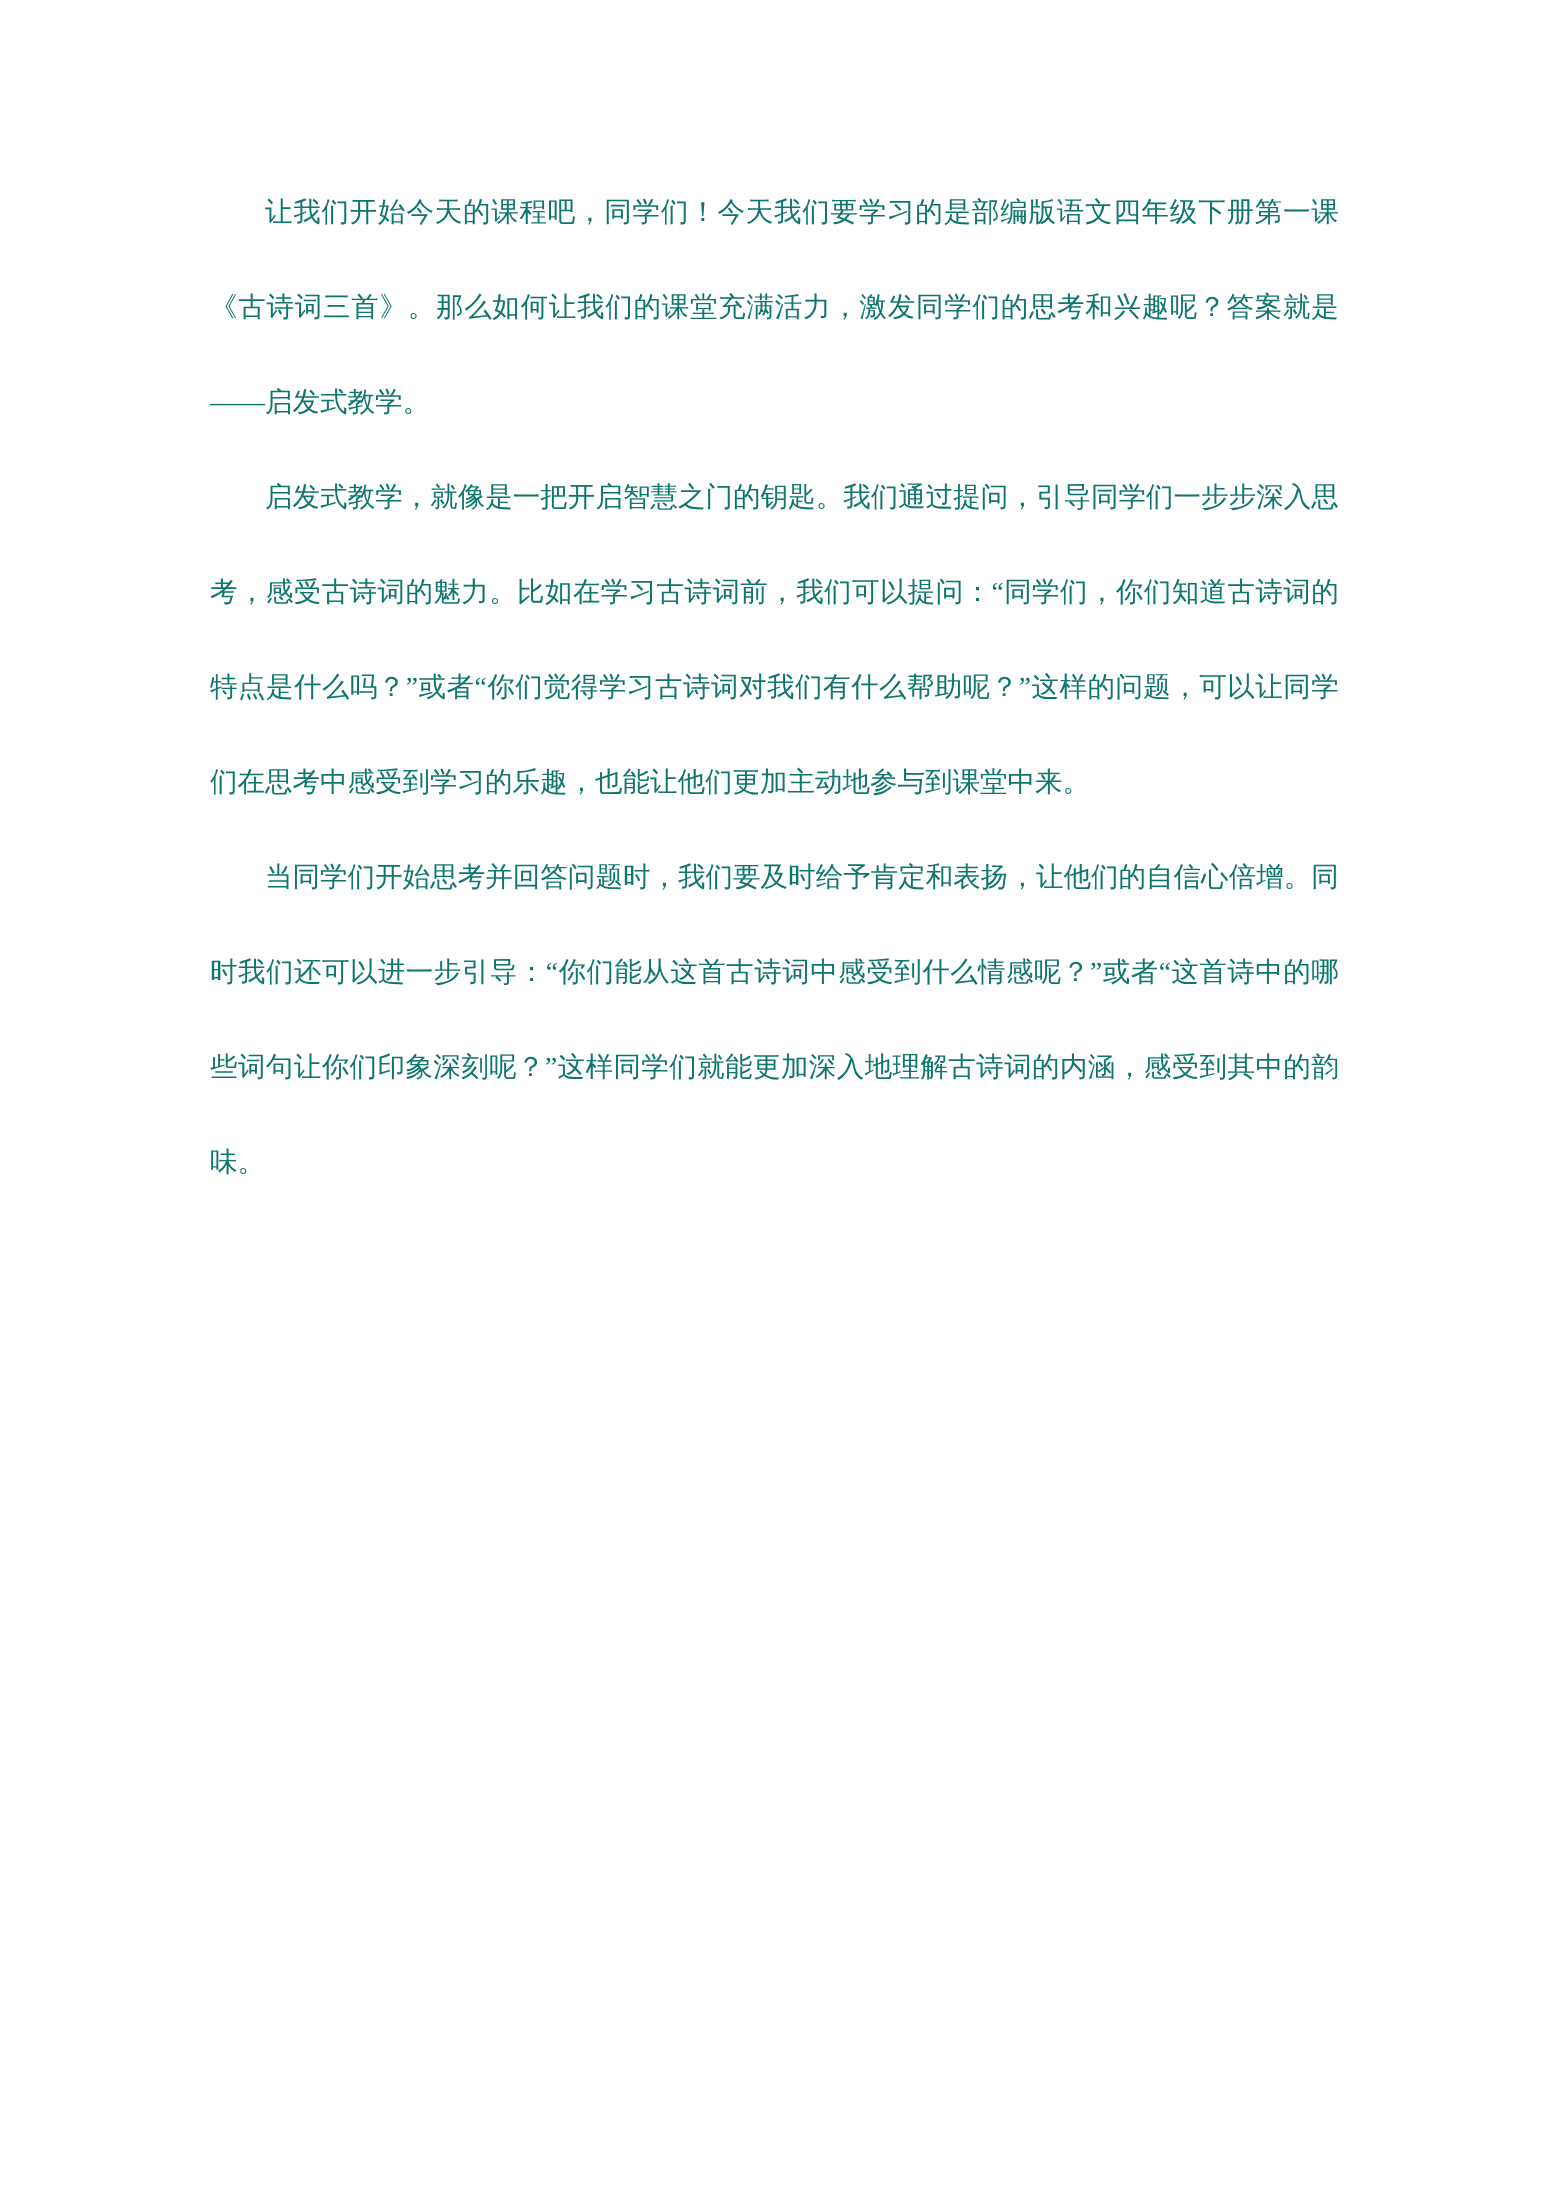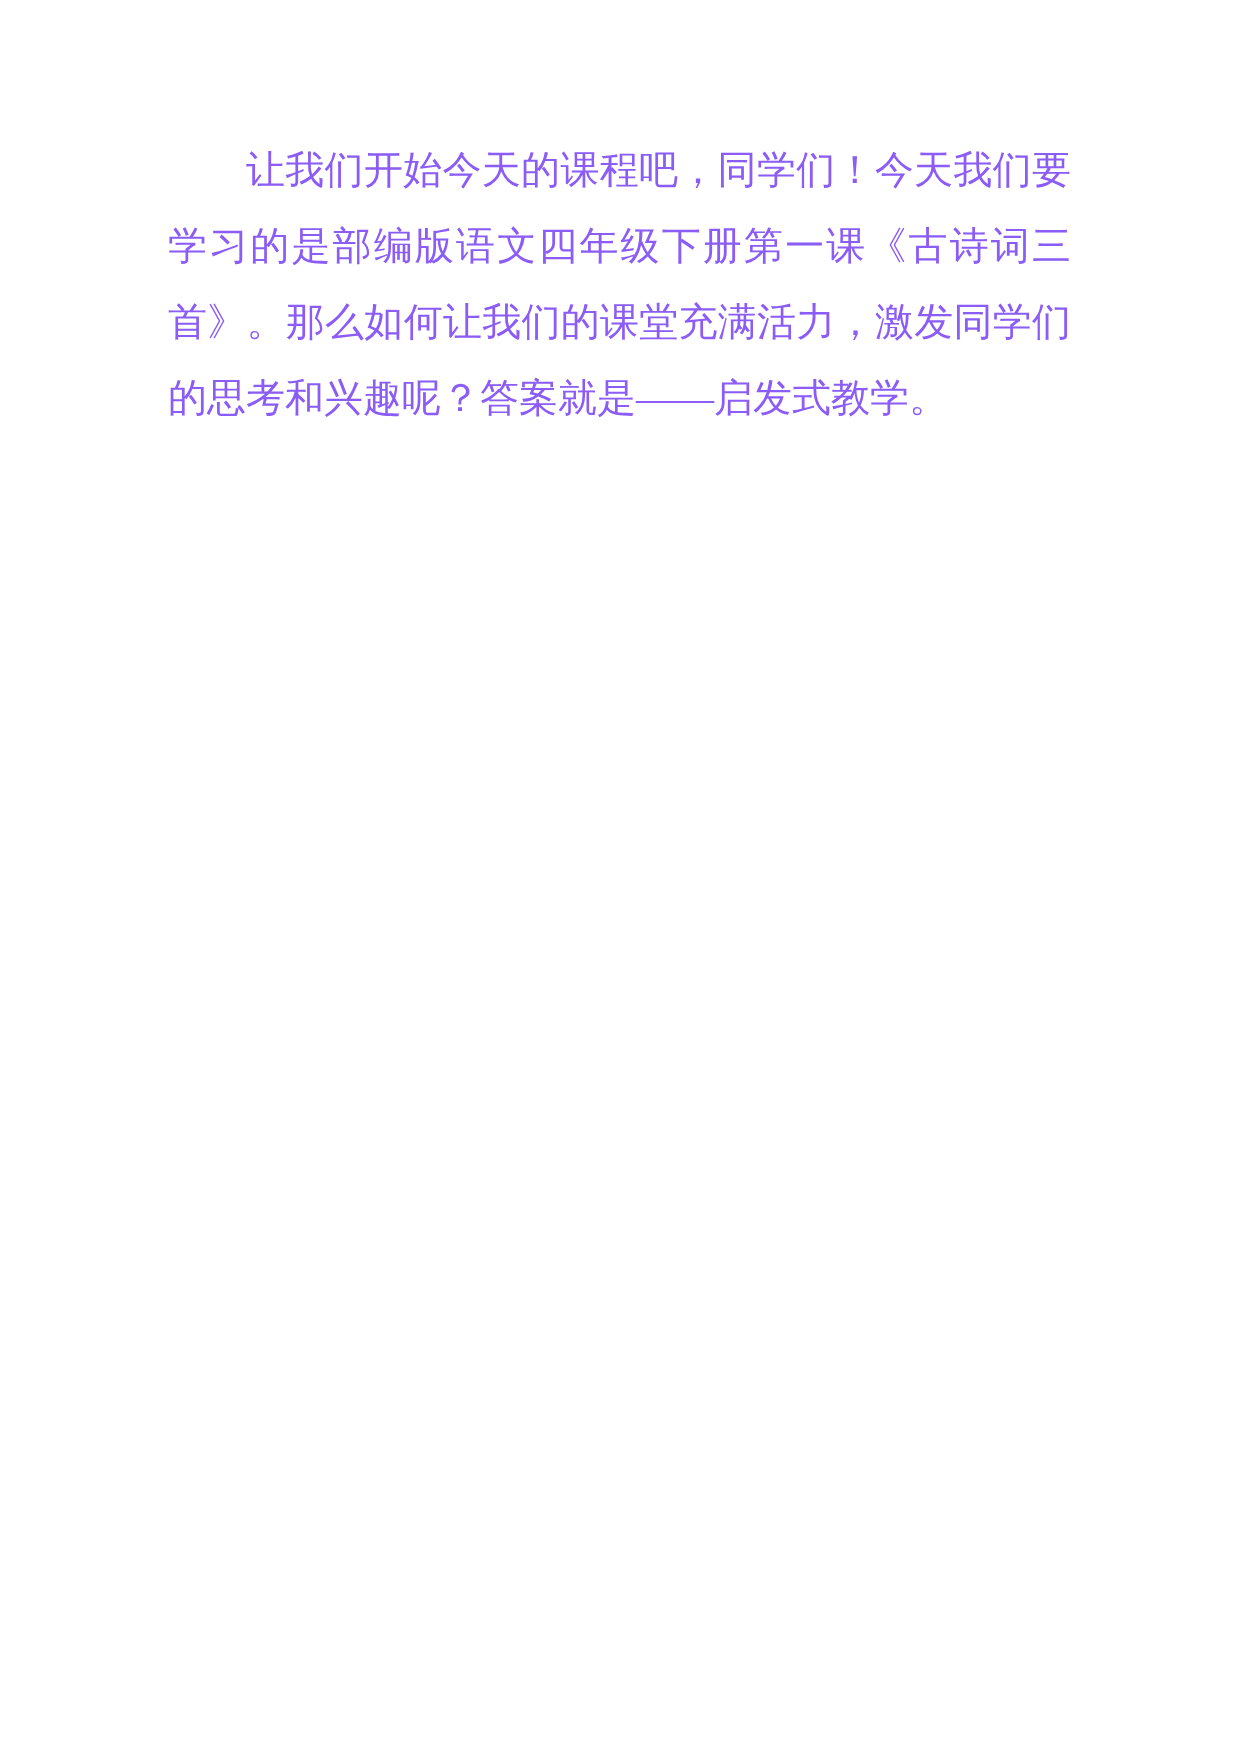--- a/index.html
+++ b/index.html
@@ -12,34 +12,36 @@
     width: 1241px;
     height: 1754px;
     margin: 0 auto;
     background: #ffffff;
     box-sizing: border-box;
     padding: 132px 170px 0 168px;
     overflow: hidden;
   }
   .doc-body {
     font-family: "Liberation Serif", "DejaVu Serif", serif;
-    font-size: 39px;
+    font-size: 22px;
     line-height: 76px;
-    color: #8b5cf6;
+    color: #0f766e;
   }
   .doc-body p {
     margin: 0;
     padding: 0;
     text-align: justify;
     text-justify: inter-ideograph;
     text-indent: 2em;
     word-break: break-all;
     overflow-wrap: break-word;
   }
 </style>
 </head>
 <body>
 
 <div class="page">
   <div class="doc-body">
     <p>让我们开始今天的课程吧，同学们！今天我们要学习的是部编版语文四年级下册第一课《古诗词三首》。那么如何让我们的课堂充满活力，激发同学们的思考和兴趣呢？答案就是——启发式教学。</p>
+    <p>启发式教学，就像是一把开启智慧之门的钥匙。我们通过提问，引导同学们一步步深入思考，感受古诗词的魅力。比如在学习古诗词前，我们可以提问：“同学们，你们知道古诗词的特点是什么吗？”或者“你们觉得学习古诗词对我们有什么帮助呢？”这样的问题，可以让同学们在思考中感受到学习的乐趣，也能让他们更加主动地参与到课堂中来。</p>
+    <p>当同学们开始思考并回答问题时，我们要及时给予肯定和表扬，让他们的自信心倍增。同时我们还可以进一步引导：“你们能从这首古诗词中感受到什么情感呢？”或者“这首诗中的哪些词句让你们印象深刻呢？”这样同学们就能更加深入地理解古诗词的内涵，感受到其中的韵味。</p>
   </div>
 </div>
 
 </body></html>

